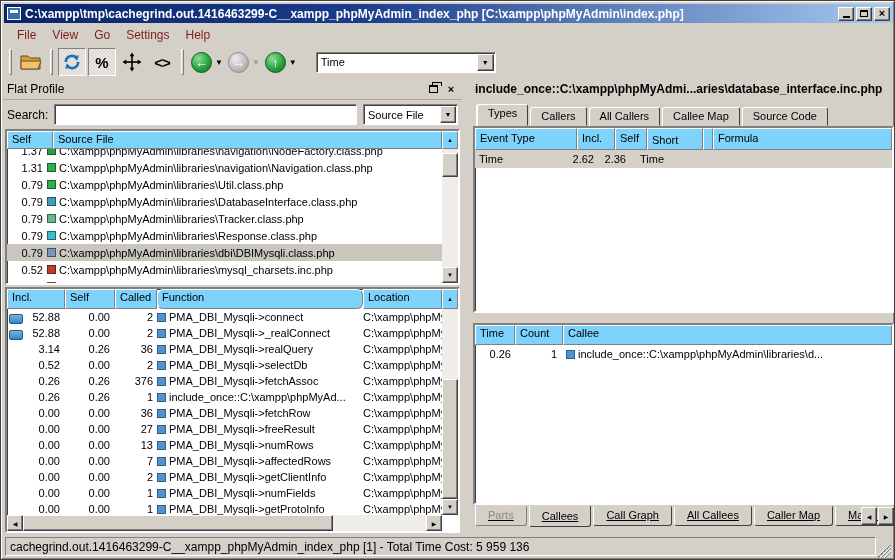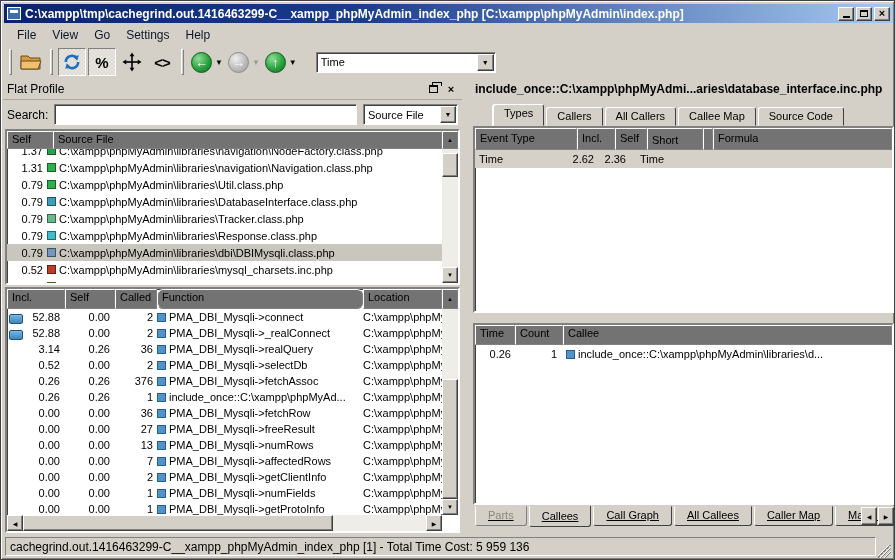--- a/index.html
+++ b/index.html
@@ -16,21 +16,21 @@
   .app-icon::after{ content:""; position:absolute; left:2px; top:2px; width:8px; height:3px; background:#fff; }
   .win-btn { width:16px; height:14px; background:#d4d0c8; border:1px solid; border-color:#fff #404040 #404040 #fff;
              box-shadow: inset -1px -1px 0 #808080; display:flex; align-items:center; justify-content:center;
              font-size:9px; font-weight:bold; color:#000; line-height:1; }
   .glyph-min { width:7px; height:2px; background:#000; margin-top:7px; }
   .glyph-max { width:8px; height:7px; border:1px solid #000; border-top-width:2px; }
   .glyph-close { font-size:11px; font-weight:bold; margin-top:-1px; }
 
   
   .menubar { position:absolute; left:3px; top:23px; width:889px; height:21px; display:flex; align-items:center; padding-left:5px; }
-  .menu-item { font-size:12px; color:#0f172a; padding:2px 8px; }
+  .menu-item { font-size:12px; color:#7f1d1d; padding:2px 8px; }
   .toolbar { position:absolute; left:3px; top:44px; width:889px; height:34px; display:flex; align-items:center; gap:2px; padding-left:2px; }
   .tb-handle { width:3px; height:26px; border:1px solid; border-color:#fff #808080 #808080 #fff; margin:0 3px; }
   .tb-btn { width:28px; height:28px; display:flex; align-items:center; justify-content:center; background:transparent; border:1px solid transparent; }
   .tb-btn.pressed { border-color:#808080 #fff #fff #808080;
        background:repeating-conic-gradient(#e9e7e2 0 25%, #dedad3 0 50%) 0 0/4px 4px; }
   .pct { font-size:15px; font-weight:bold; color:#000; }
   .lt-gt { font-size:15px; font-weight:bold; color:#000; letter-spacing:-1px; }
   .nav-group { display:flex; align-items:center; margin-left:2px; }
   .circle { width:21px; height:21px; border-radius:50%; border:1px solid #0a5a1c;
             background:radial-gradient(circle at 35% 30%, #8fdc96, #2aa33e 55%, #0d7022);
@@ -60,21 +60,21 @@
               box-shadow: inset 1px 1px 0 #404040; align-items:center; }
   .combo-sm .val { flex:1; font-size:11px; padding:0 4px; }
   .combo-sm .btn { width:16px; height:17px; margin-right:1px; background:#d4d0c8; border:1px solid; border-color:#fff #404040 #404040 #fff;
                    box-shadow: inset -1px -1px 0 #808080; display:flex; align-items:center; justify-content:center; font-size:7px; }
 
   .frame { position:absolute; background:#fff; border:2px solid; border-color:#808080 #fff #fff #808080; box-shadow: inset 1px 1px 0 #404040; overflow:hidden; }
   .toplist { left:2px; top:50px; width:455px; height:156px; }
   .functable { left:2px; top:208px; width:455px; height:246px; }
 
   .hdr-row { display:flex; height:18px; }
-  .hdr-cell { background:#737373; border:1px solid; border-color:#fff #808080 #808080 #fff; font-size:11px;
+  .hdr-cell { background:#7dd3fc; border:1px solid; border-color:#fff #808080 #808080 #fff; font-size:11px;
               padding:1px 4px; white-space:nowrap; overflow:hidden; }
   .rows-clip { position:absolute; overflow:hidden; }
   .srow { display:flex; align-items:center; height:17px; font-size:11px; white-space:nowrap; }
   .srow.selected { background:#c9c6be; }
   .srow .num { width:40px; text-align:right; padding-right:4px; flex:0 0 auto; }
   .sq { width:9px; height:9px; border:1px solid rgba(0,0,0,.45); margin-right:3px; flex:0 0 auto; }
   .srow .file { overflow:hidden; }
 
   .frow { display:flex; align-items:center; height:16px; font-size:11px; white-space:nowrap; }
   .frow .c-incl { width:58px; text-align:right; padding-right:5px; position:relative; flex:0 0 auto; }
@@ -94,21 +94,21 @@
             box-shadow: inset -1px -1px 0 #808080; display:flex; align-items:center; justify-content:center; font-size:6px; color:#000; }
   .sb-thumb { position:absolute; background:#d4d0c8; border:1px solid; border-color:#fff #404040 #404040 #fff; box-shadow: inset -1px -1px 0 #808080; }
   .hscroll { position:absolute; left:0; right:16px; bottom:0; height:16px; background:#efede7; }
 
   
   .splitter { position:absolute; left:461px; top:78px; width:11px; height:454px; background:#d4d0c8; }
 
   
   .detail { position:absolute; left:472px; top:78px; width:421px; height:454px; }
   .detail-header { height:22px; font-size:12px; font-weight:bold; white-space:nowrap; overflow:hidden; padding:3px 2px 0 2px; }
-  .tabrow { position:absolute; left:20px; top:25px; height:22px; display:flex; align-items:flex-end; }
+  .tabrow { position:absolute; left:4px; top:25px; height:22px; display:flex; align-items:flex-end; }
   .tab { height:19px; background:#d4d0c8; border:1px solid; border-color:#fff #404040 #d4d0c8 #fff;
          border-radius:3px 3px 0 0; font-size:11px; padding:2px 10px 0 10px; margin-right:2px; position:relative; }
   .tab.active { height:22px; z-index:3; box-shadow:-1px 0 0 #fff; border-bottom:1px solid #d4d0c8; font-size:11px; }
   .typesframe { left:0px; top:47px; width:421px; height:187px; }
   .calleesframe { left:0px; top:244px; width:421px; height:182px; }
   .hdr-row2 { display:flex; height:22px; }
   .trow { display:flex; height:18px; font-size:11px; align-items:center; }
   .trow.selected { background:#d5d1c9; }
   .t-event { width:84px; padding-left:4px; flex:0 0 auto; }
   .t-incl { width:38px; text-align:right; padding-right:3px; flex:0 0 auto; }

